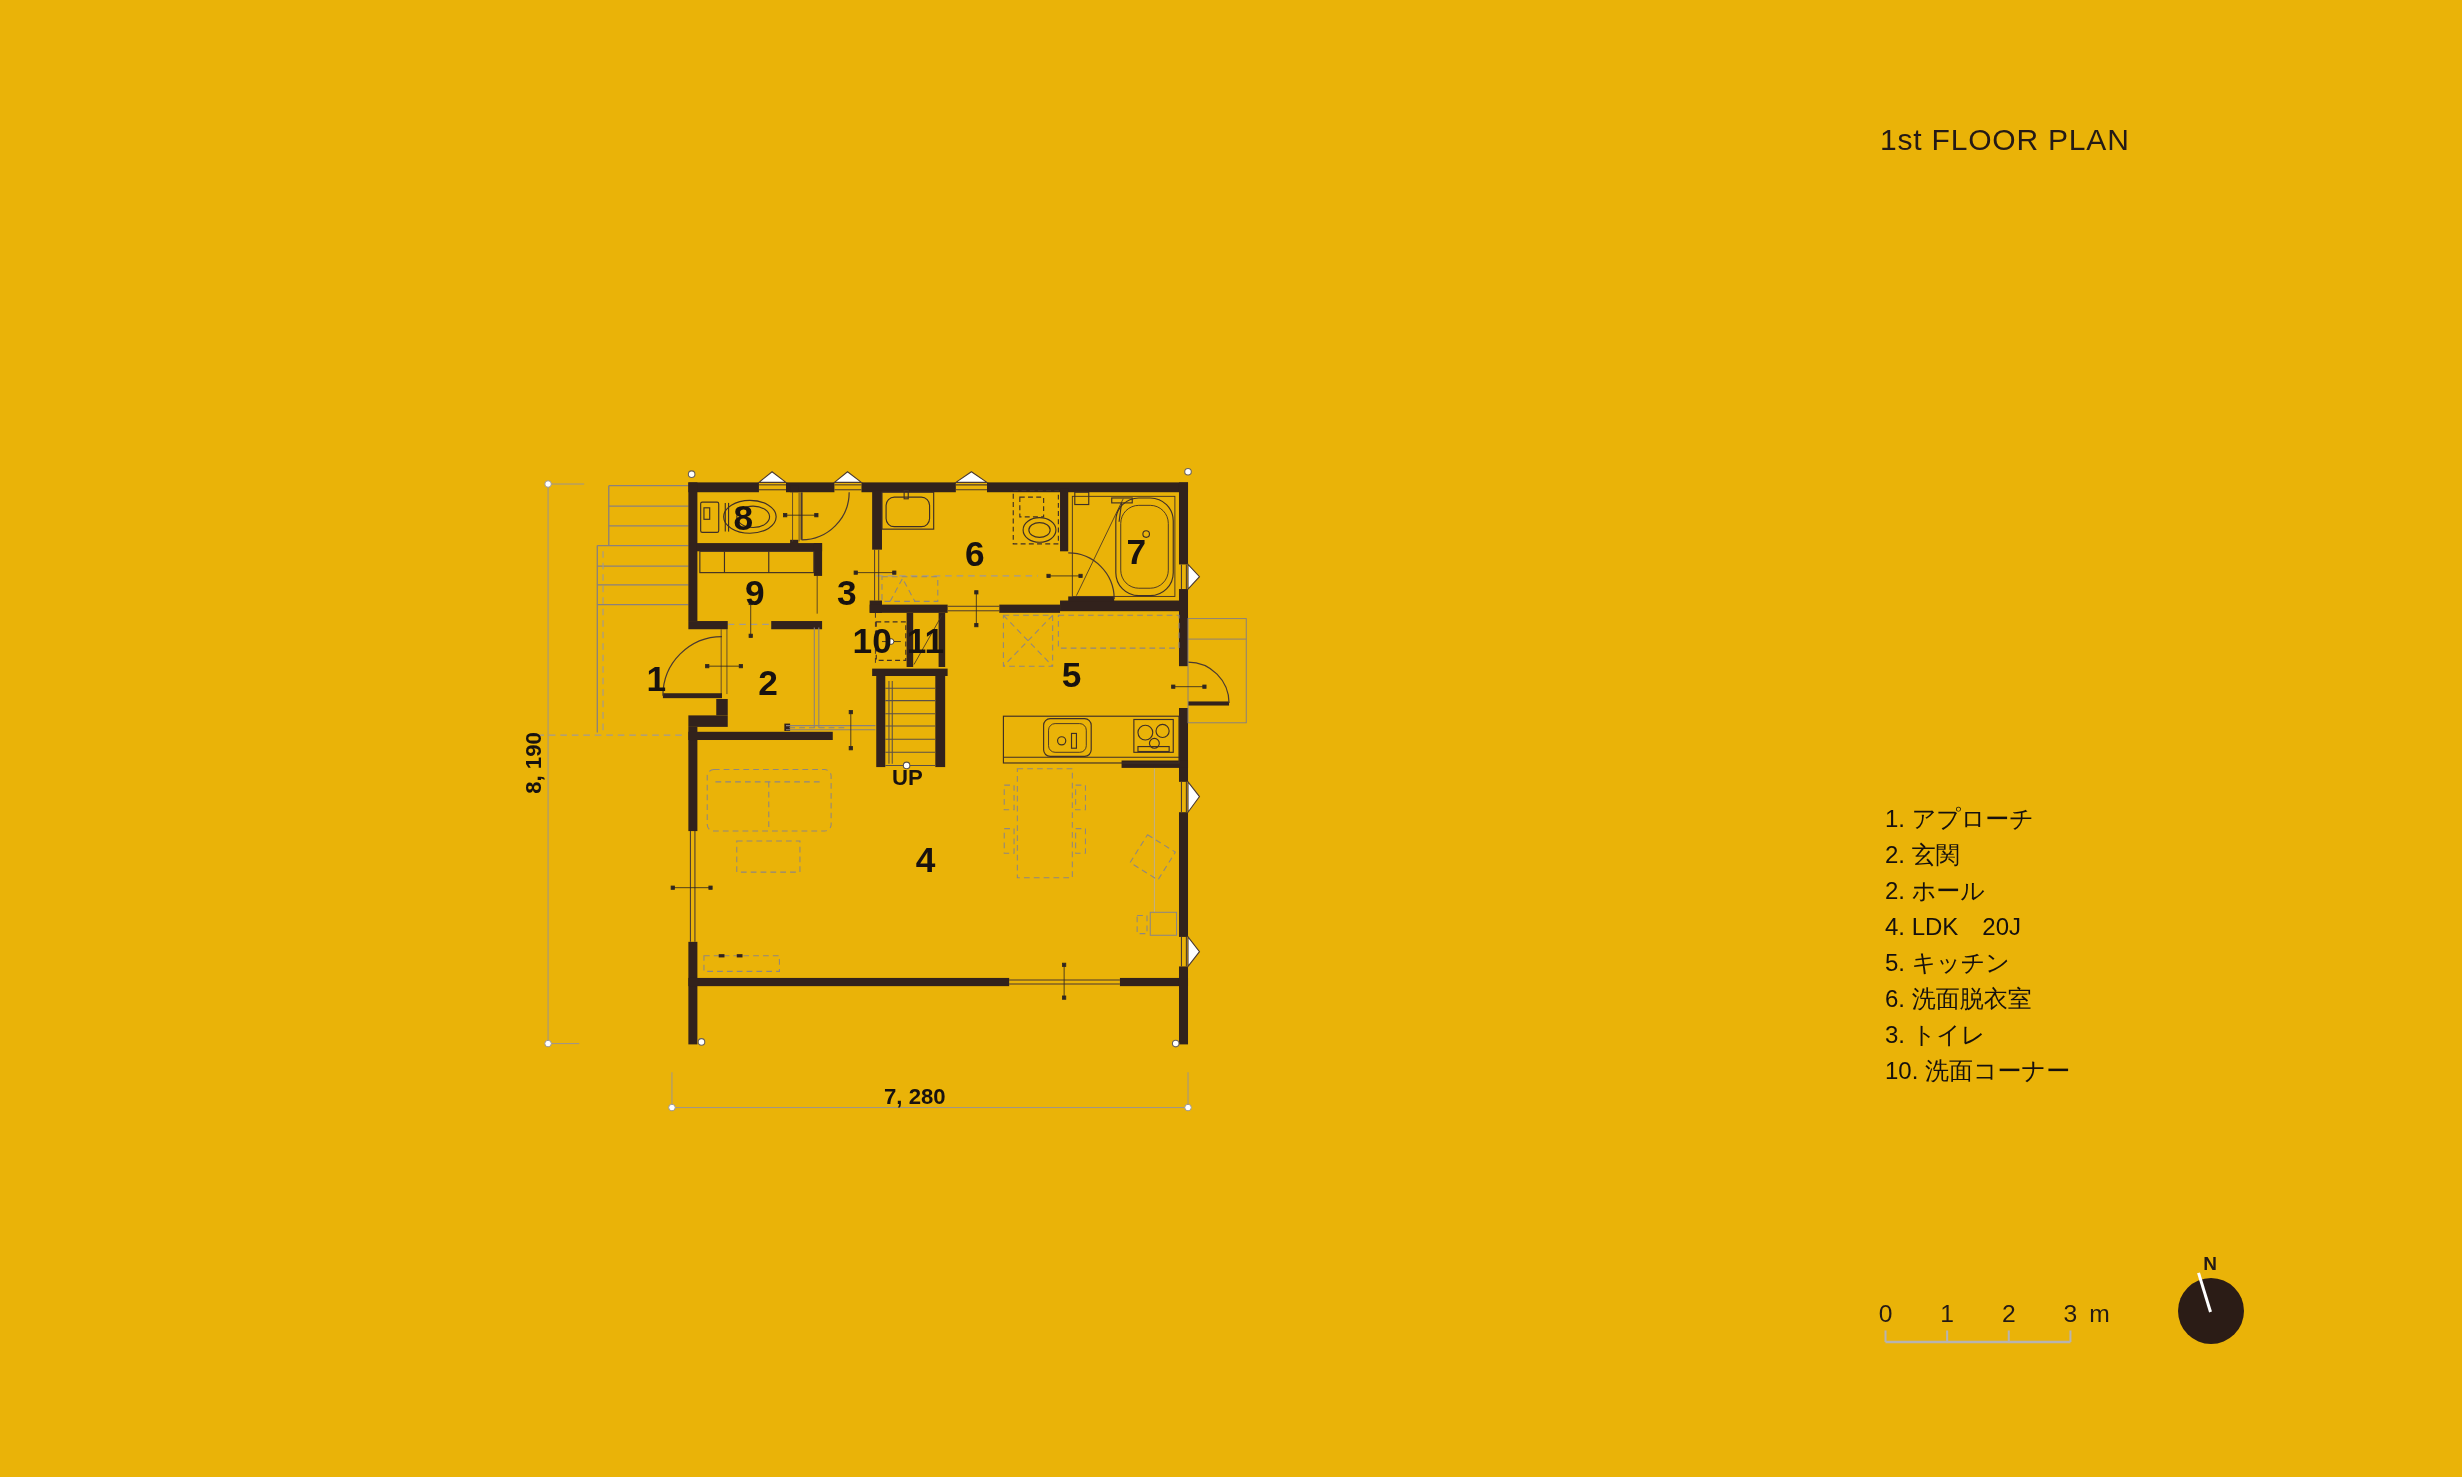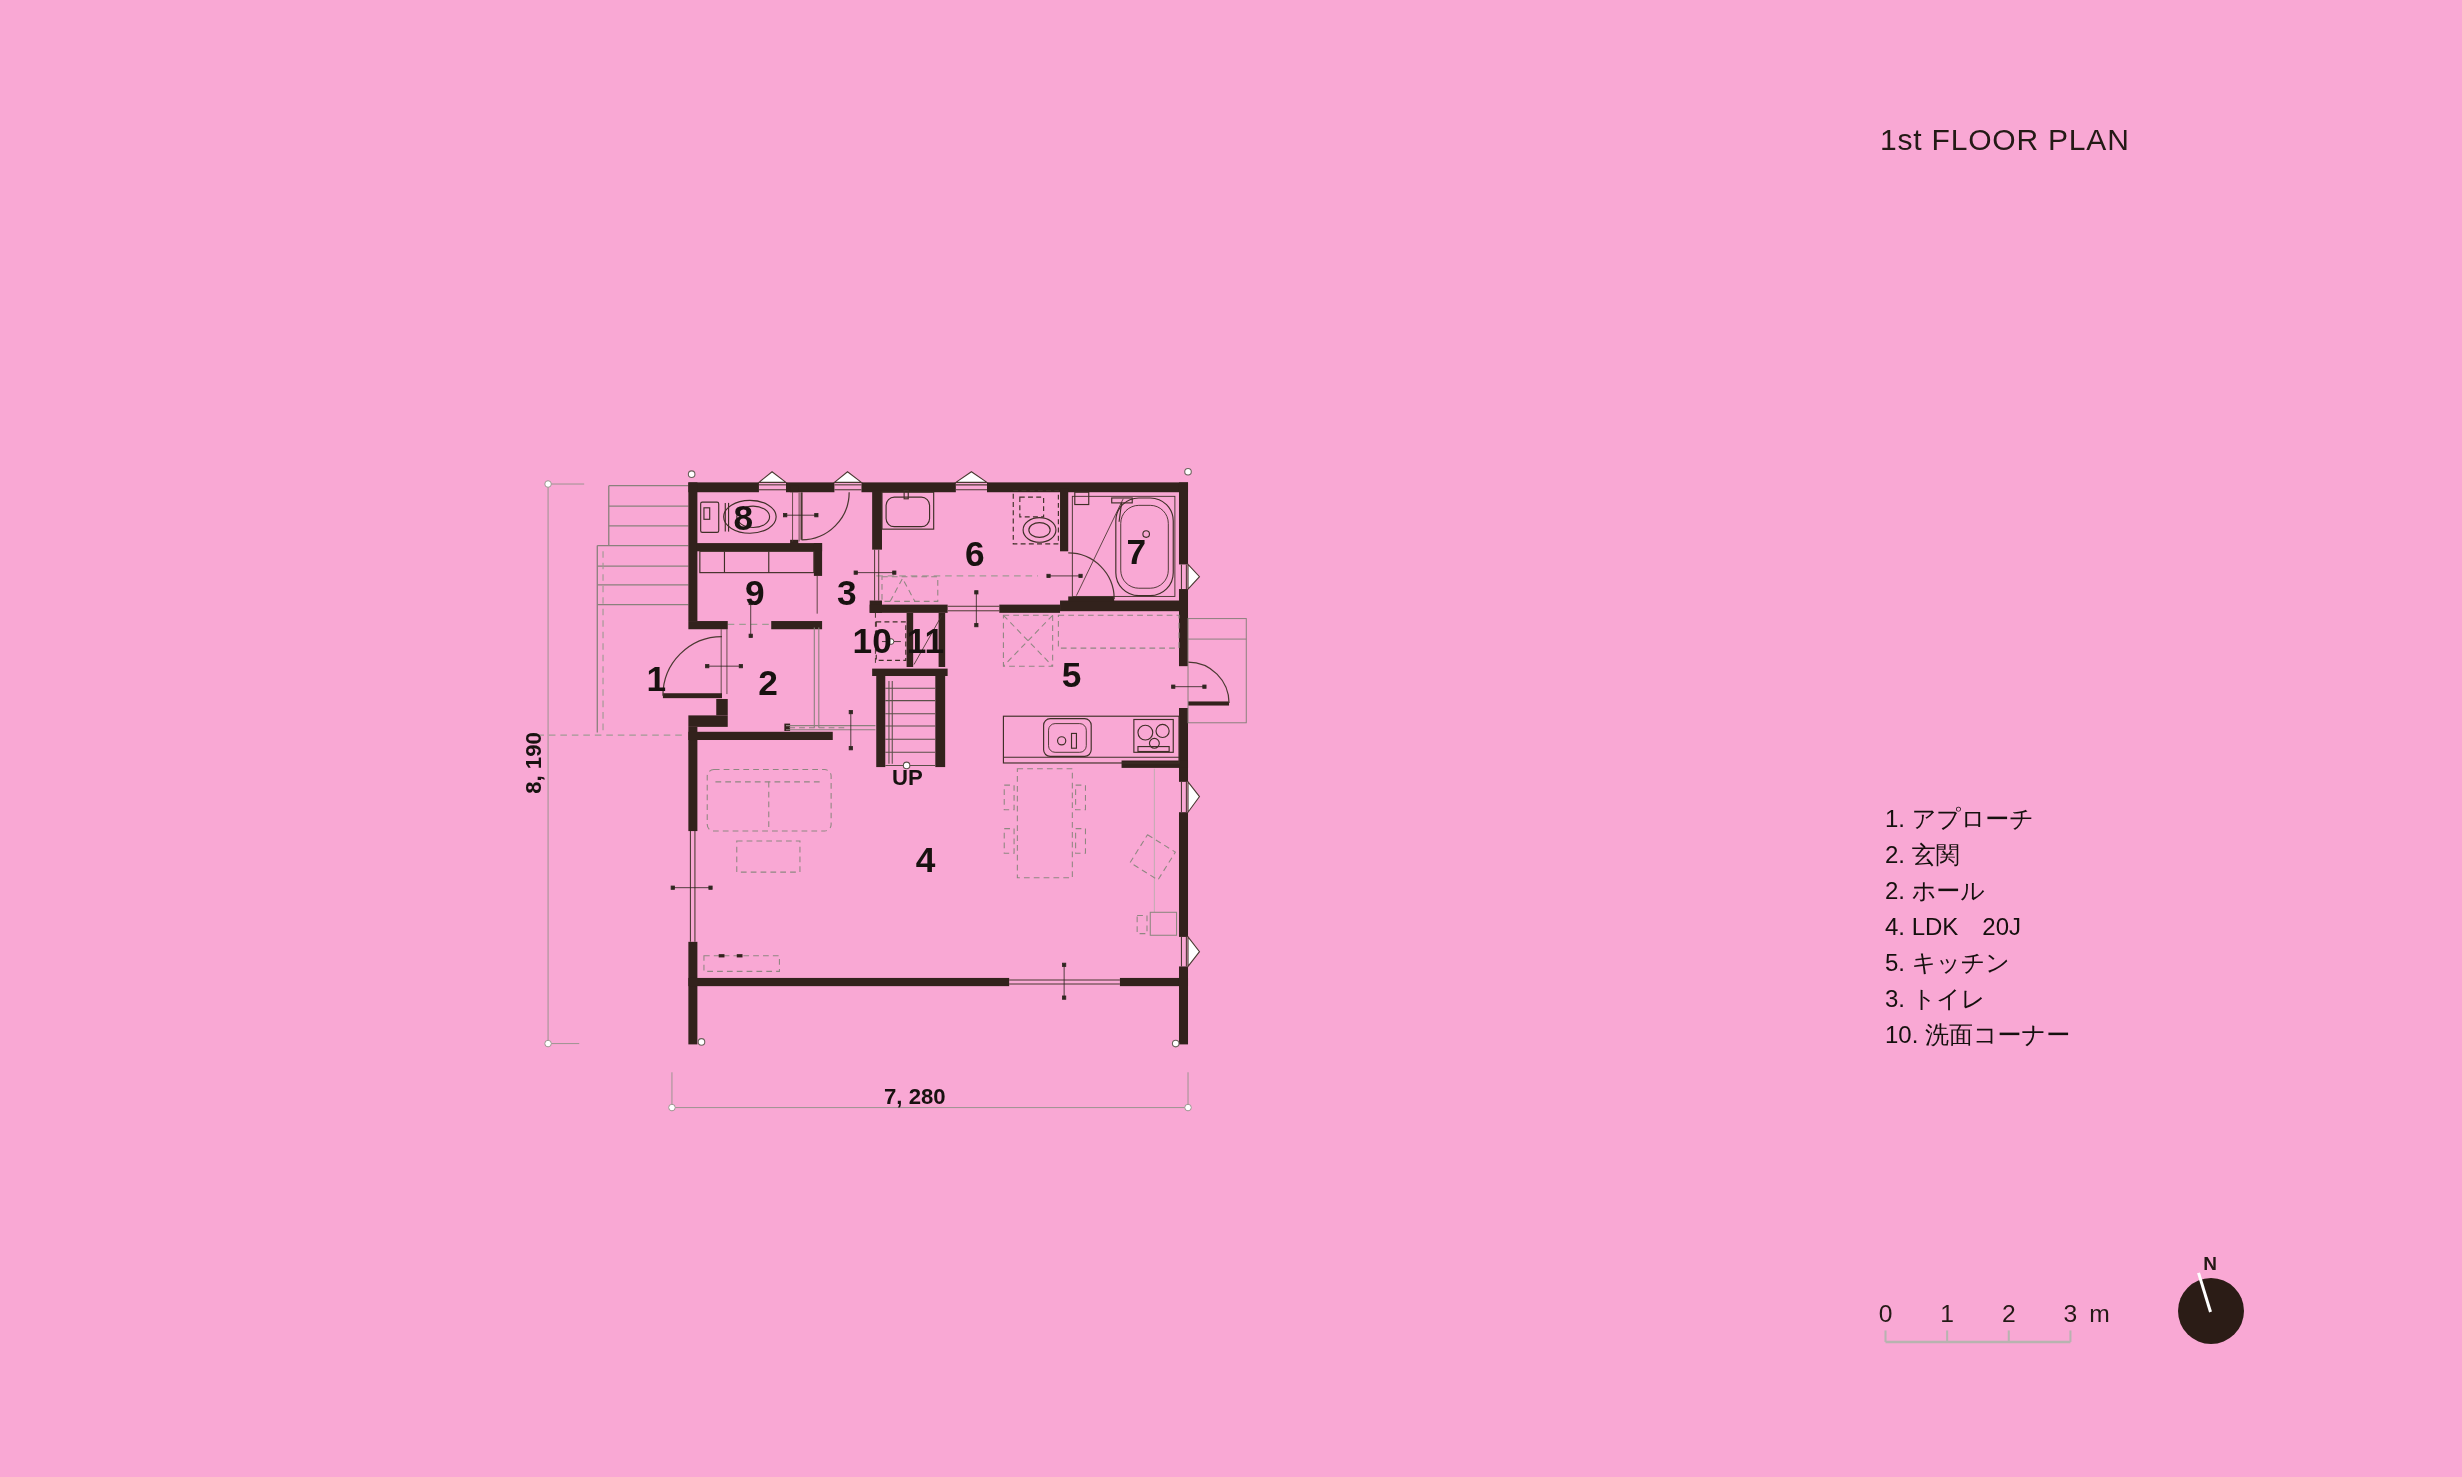--- a/index.html
+++ b/index.html
@@ -1,16 +1,16 @@
 <!DOCTYPE html>
 <html style="font-size:13px"><head>
 <meta charset="utf-8">
 <style>
   html,body{margin:0;padding:0;background:#ffffff;}
-  .canvas{position:relative;width:2462px;height:1477px;background:#f9a8d4;overflow:hidden;
+  .canvas{position:relative;width:2462px;height:1477px;background:#eab308;overflow:hidden;
           font-family:"Liberation Sans", sans-serif;color:#1d1512;}
   .page-title{position:absolute;left:1880px;top:123px;font-size:30px;font-weight:500;
               letter-spacing:0.8px;color:#241a16;}
   .legend{position:absolute;left:1885px;top:801px;}
   .legend-row{height:36px;display:flex;align-items:center;font-size:24px;color:#15100e;white-space:pre;}
   .scalebar{position:absolute;left:1874px;top:1295px;}
   .compass{position:absolute;left:2178px;top:1278px;width:66px;height:66px;}
   .compass-circle{position:absolute;left:0;top:0;width:66px;height:66px;border-radius:50%;background:#2b1c16;}
   .compass-needle{position:absolute;left:31px;top:-6.6px;width:3.3px;height:41px;background:#ffffff;
                   transform-origin:50% 100%;transform:rotate(-17deg);}
@@ -312,20 +312,21 @@
     </g>
     <text class="uptxt" x="1106" y="957" text-anchor="middle">UP</text>
   </svg>
 
   <div class="legend">
     <div class="legend-row">1. アプローチ</div>
     <div class="legend-row">2. 玄関</div>
     <div class="legend-row">2. ホール</div>
     <div class="legend-row">4. LDK　20J</div>
     <div class="legend-row">5. キッチン</div>
+    <div class="legend-row">6. 洗面脱衣室</div>
     <div class="legend-row">3. トイレ</div>
     <div class="legend-row">10. 洗面コーナー</div>
   </div>
 
   <div class="scalebar">
     <svg width="263" height="66" viewBox="0 0 320 80" fill="none">
       <line x1="14" y1="57" x2="239" y2="57" stroke="#b8b3b0" stroke-width="3"></line>
       <line x1="14" y1="43" x2="14" y2="57" stroke="#b8b3b0" stroke-width="2.5"></line>
       <line x1="89" y1="43" x2="89" y2="57" stroke="#b8b3b0" stroke-width="2.5"></line>
       <line x1="164" y1="43" x2="164" y2="57" stroke="#b8b3b0" stroke-width="2.5"></line>

